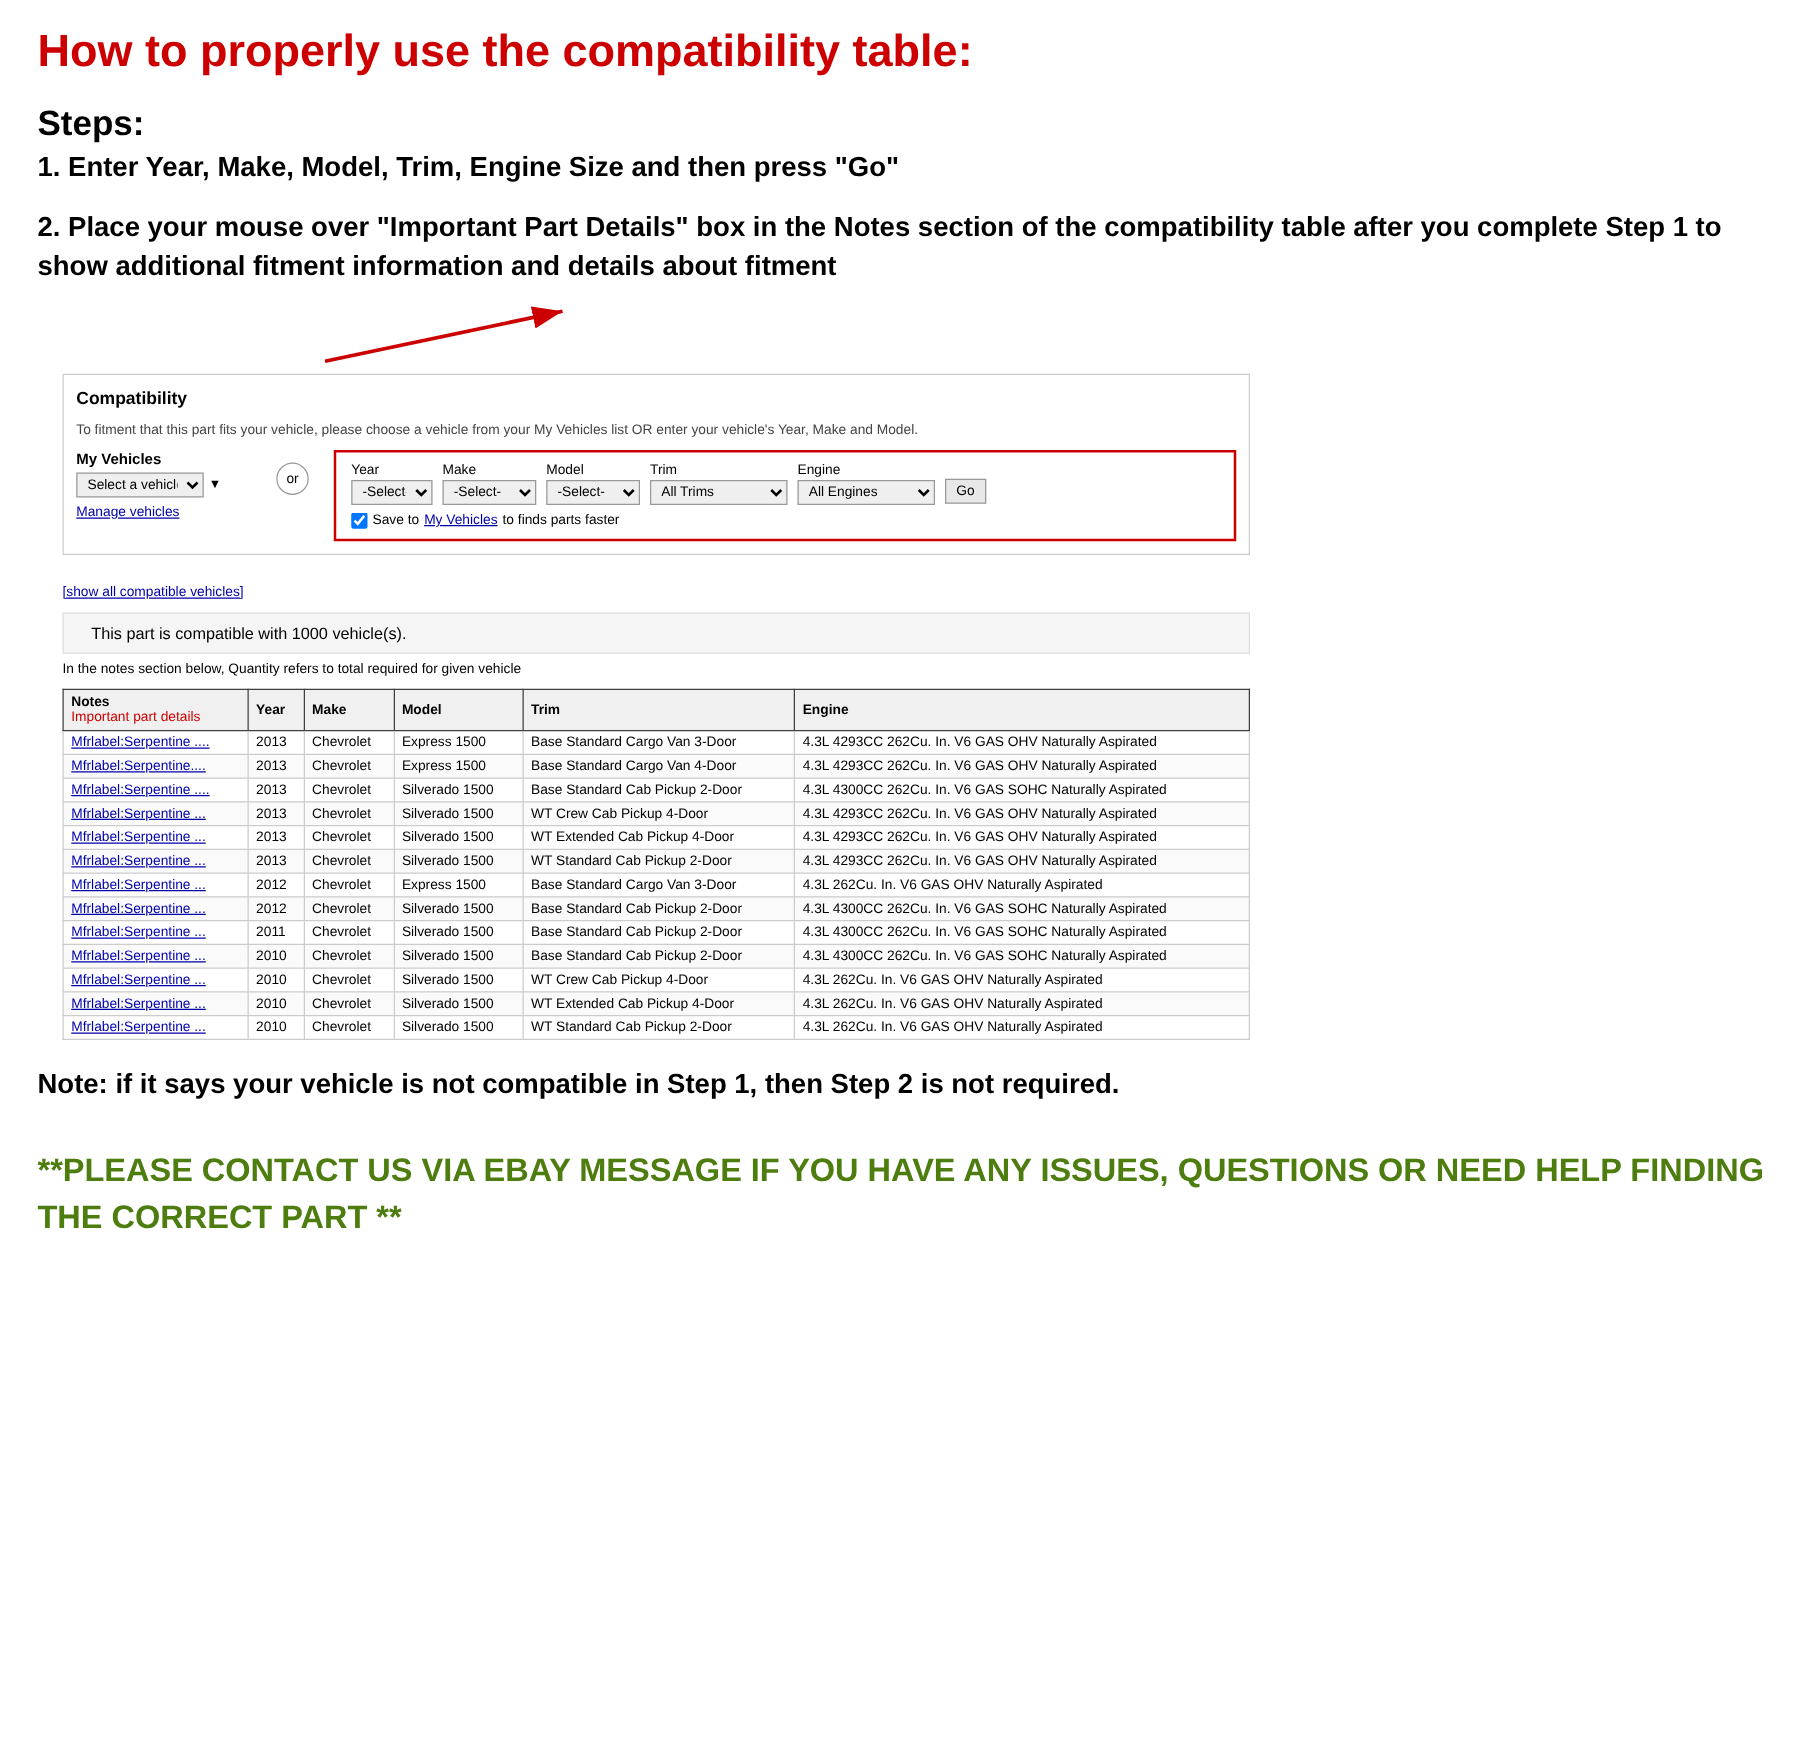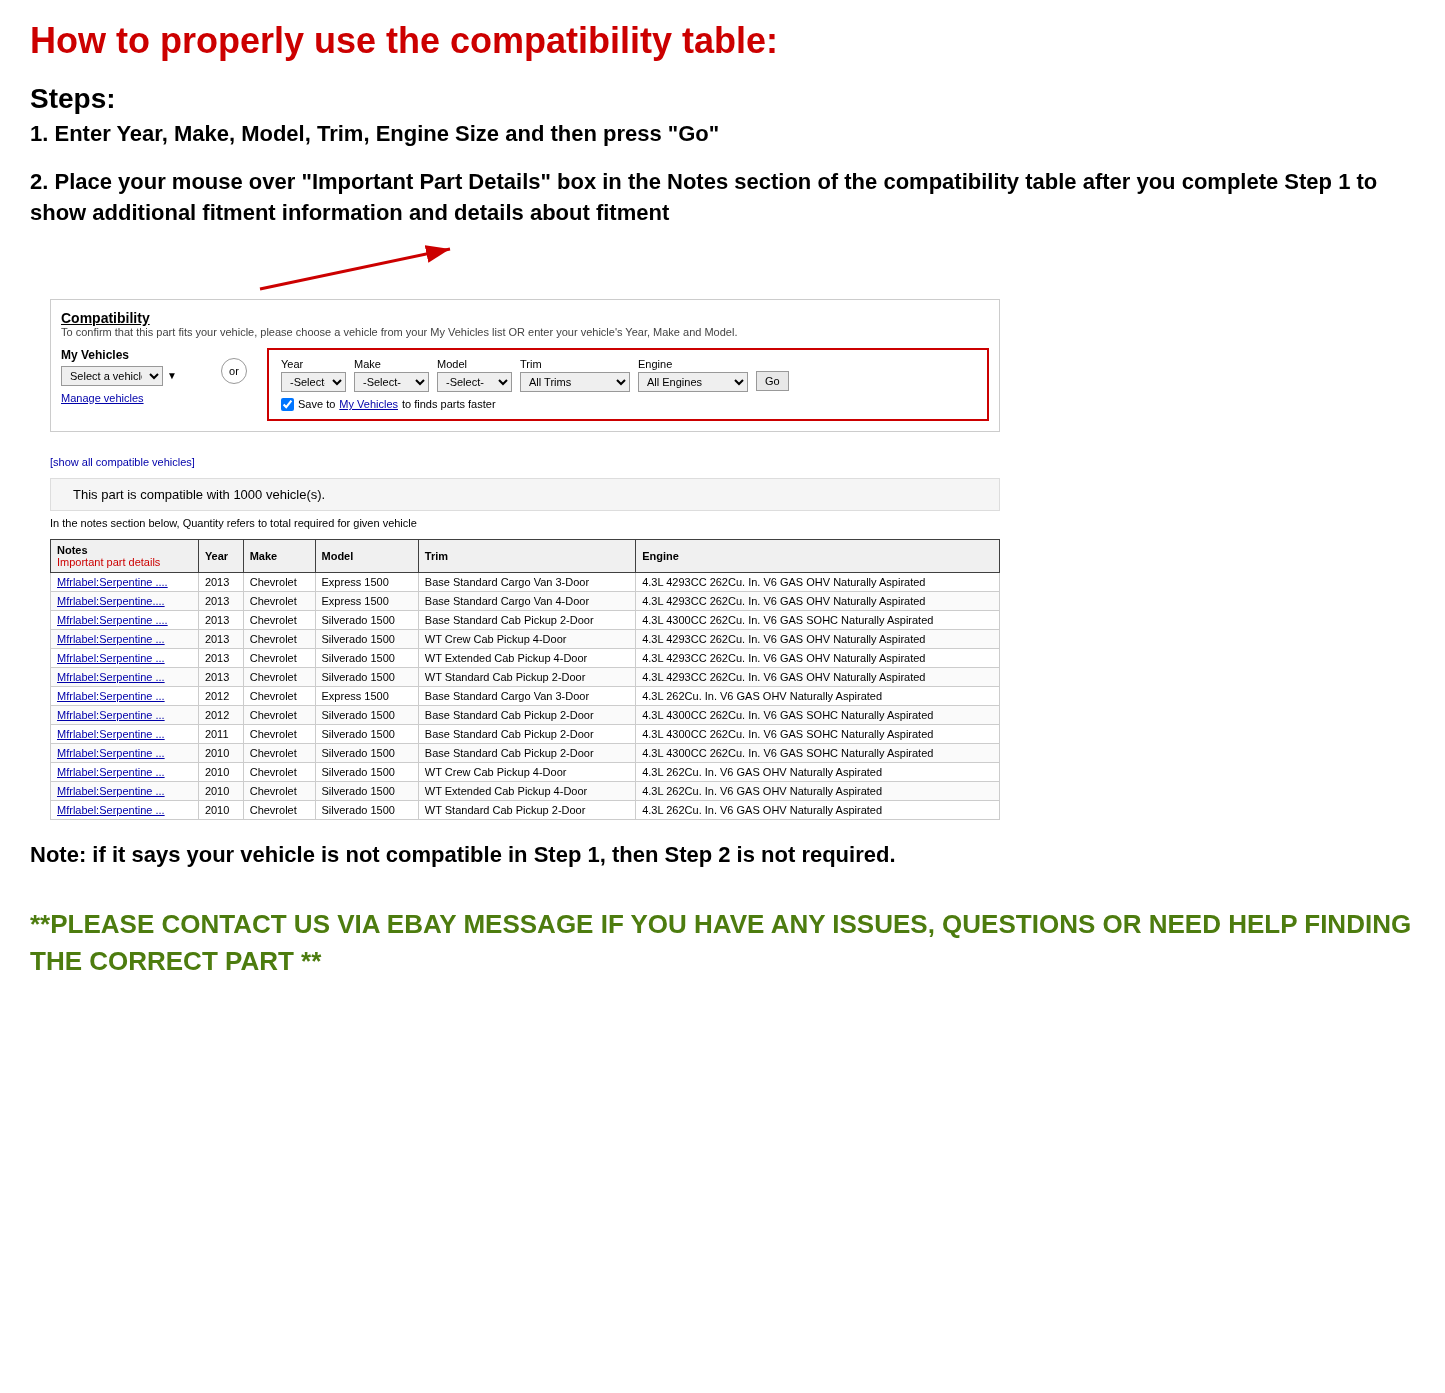--- a/index.html
+++ b/index.html
@@ -39,22 +39,21 @@
       padding: 10px;
       margin-bottom: 20px;
       position: relative;
       background: #fff;
       width: 950px;
       margin-left: 20px;
     }
     .compat-title {
       font-size: 14px;
       font-weight: bold;
-      margin-bottom: 0;
-      text-decoration: underline;
+      margin-bottom: 12px;
     }
     .compat-subtitle {
       font-size: 11px;
       color: #444;
       margin-bottom: 10px;
     }
     .compat-body {
       display: flex;
       align-items: flex-start;
       gap: 20px;
@@ -83,20 +82,21 @@
       font-size: 11px;
       color: #00a;
       text-decoration: underline;
       display: block;
       margin-bottom: 6px;
       cursor: pointer;
     }
     .show-all-link {
       font-size: 11px;
       color: #00a;
+      text-decoration: underline;
       cursor: pointer;
     }
     .or-circle {
       width: 26px;
       height: 26px;
       border-radius: 50%;
       border: 1px solid #999;
       display: flex;
       align-items: center;
       justify-content: center;
@@ -222,21 +222,21 @@
       <marker id="arrowhead" markerWidth="8" markerHeight="6" refX="8" refY="3" orient="auto">
         <polygon points="0 0, 8 3, 0 6" fill="#cc0000"></polygon>
       </marker>
     </defs>
     <line x1="10" y1="50" x2="200" y2="10" stroke="#cc0000" stroke-width="3" marker-end="url(#arrowhead)"></line>
   </svg>
 </div>
 
 <div class="compat-container">
   <div class="compat-title">Compatibility</div>
-  <div class="compat-subtitle">To confirm that this part fits your vehicle, please choose a vehicle from your My Vehicles list OR enter your vehicle's Year, Make and Model.</div>
+  <div class="compat-subtitle">To fitment that this part fits your vehicle, please choose a vehicle from your My Vehicles list OR enter your vehicle's Year, Make and Model.</div>
 
   <div class="compat-body">
 
     <div class="my-vehicles-section">
       <div class="my-vehicles-label">My Vehicles</div>
       <div class="vehicle-select-row">
         <select class="vehicle-select">
           <option>Select a vehicle</option>
         </select>
         <span class="dropdown-arrow">▼</span>

